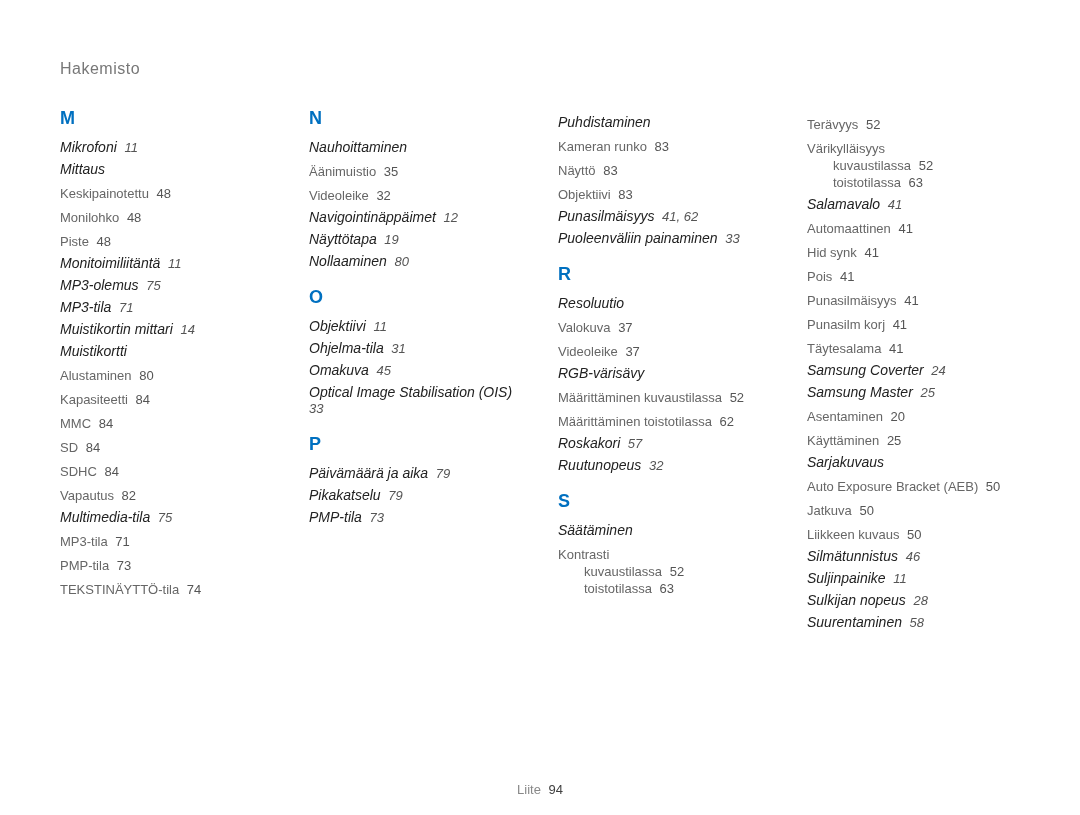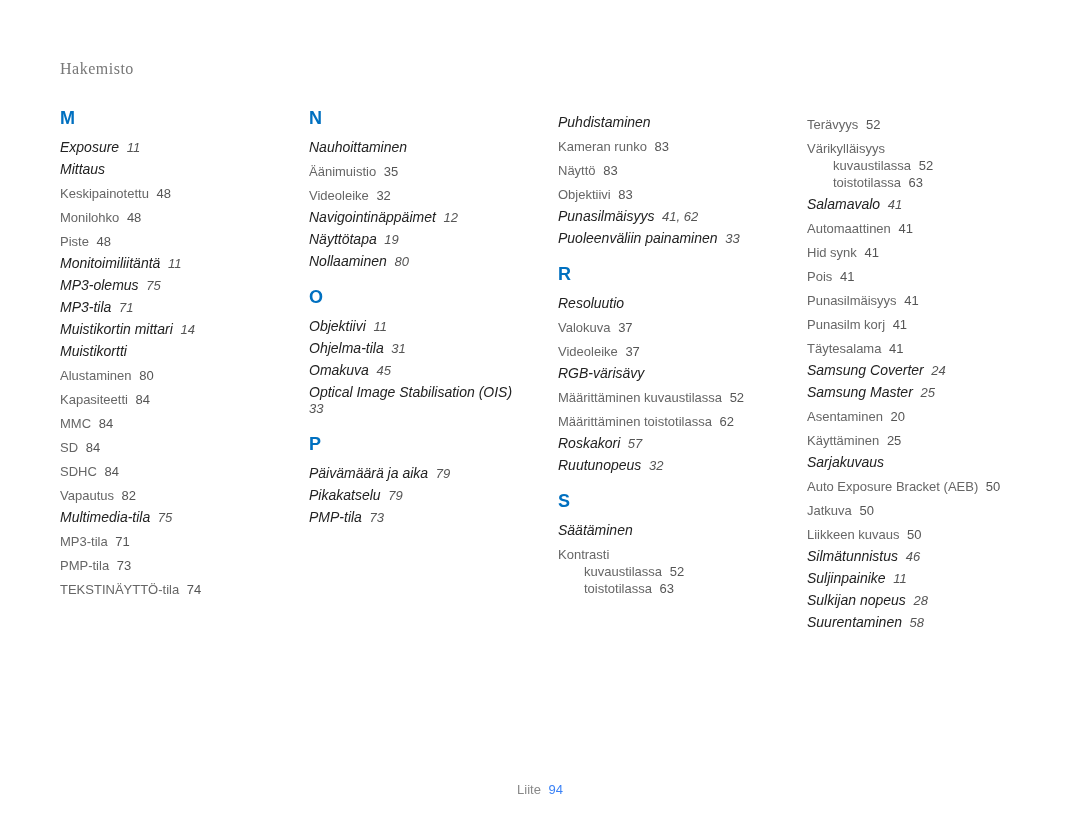--- a/index.html
+++ b/index.html
@@ -14,21 +14,20 @@
   }
   .page {
     padding: 60px 60px 20px 60px;
   }
   .header {
     color: #777;
     font-size: 16px;
     font-weight: 300;
     margin-bottom: 30px;
     letter-spacing: 0.5px;
-    font-family: Liberation Serif, serif;
   }
   .columns {
     display: flex;
     gap: 36px;
   }
   .col {
     flex: 1;
     min-width: 0;
   }
   .letter {
@@ -68,33 +67,33 @@
   }
   .footer {
     position: absolute;
     bottom: 18px;
     width: 100%;
     text-align: center;
     color: #888;
     font-size: 13px;
   }
   .footer .num {
-    color: #3b82f6;
+    color: #404040;
     margin-left: 4px;
   }
 </style>
 </head>
 <body>
 
 <div class="page">
   <div class="header">Hakemisto</div>
   <div class="columns">
       <div class="col">
         <div class="letter">M</div>
-        <div class="main-entry"><span>Exposure</span><span class="pg"> 11</span></div>
+        <div class="main-entry"><span>Mikrofoni</span><span class="pg"> 11</span></div>
         <div class="main-entry"><span>Mittaus</span></div>
         <div class="sub-entry"><span>Keskipainotettu</span><span class="pg"> 48</span></div>
         <div class="sub-entry"><span>Monilohko</span><span class="pg"> 48</span></div>
         <div class="sub-entry"><span>Piste</span><span class="pg"> 48</span></div>
         <div class="main-entry"><span>Monitoimiliitäntä</span><span class="pg"> 11</span></div>
         <div class="main-entry"><span>MP3-olemus</span><span class="pg"> 75</span></div>
         <div class="main-entry"><span>MP3-tila</span><span class="pg"> 71</span></div>
         <div class="main-entry"><span>Muistikortin mittari</span><span class="pg"> 14</span></div>
         <div class="main-entry"><span>Muistikortti</span></div>
         <div class="sub-entry"><span>Alustaminen</span><span class="pg"> 80</span></div>

